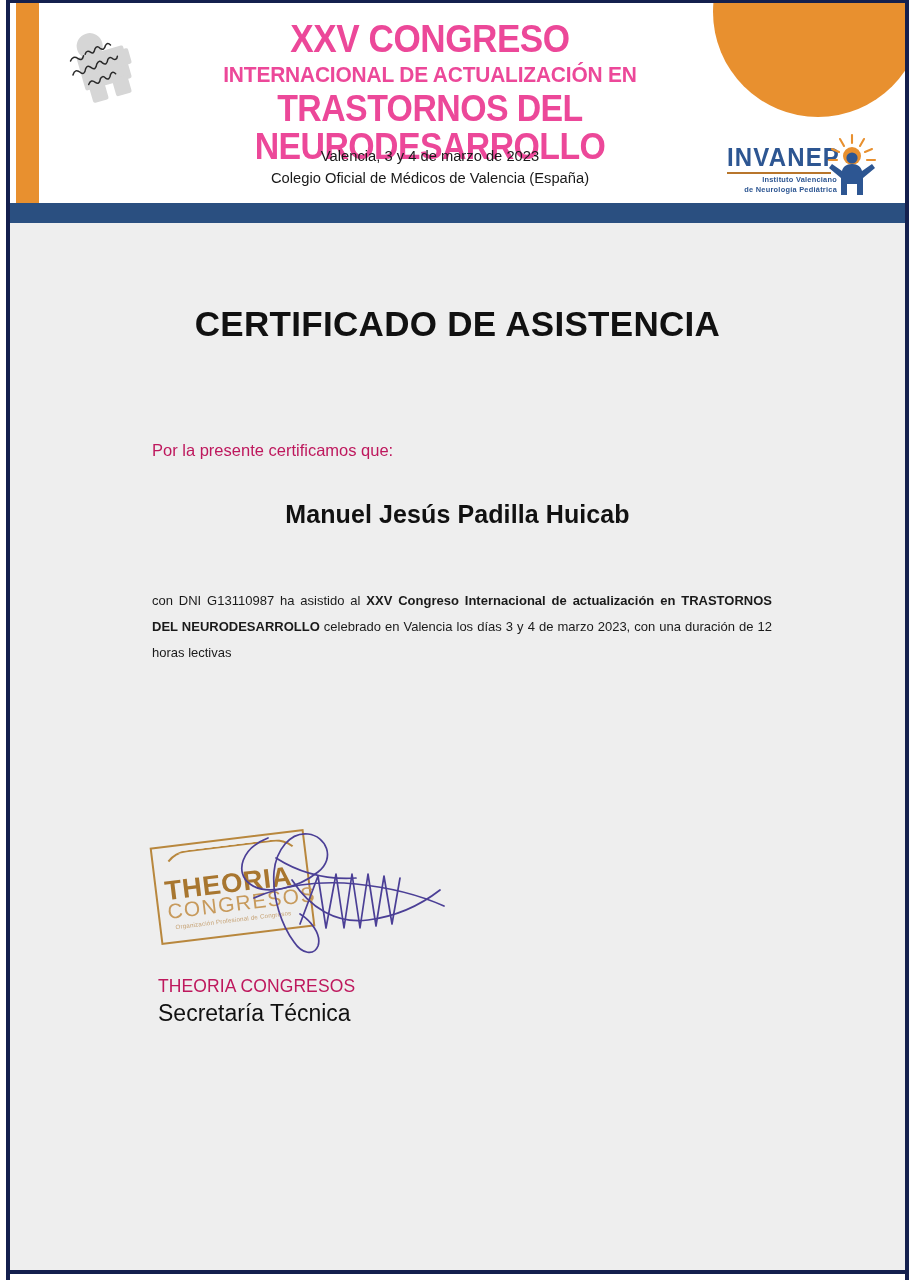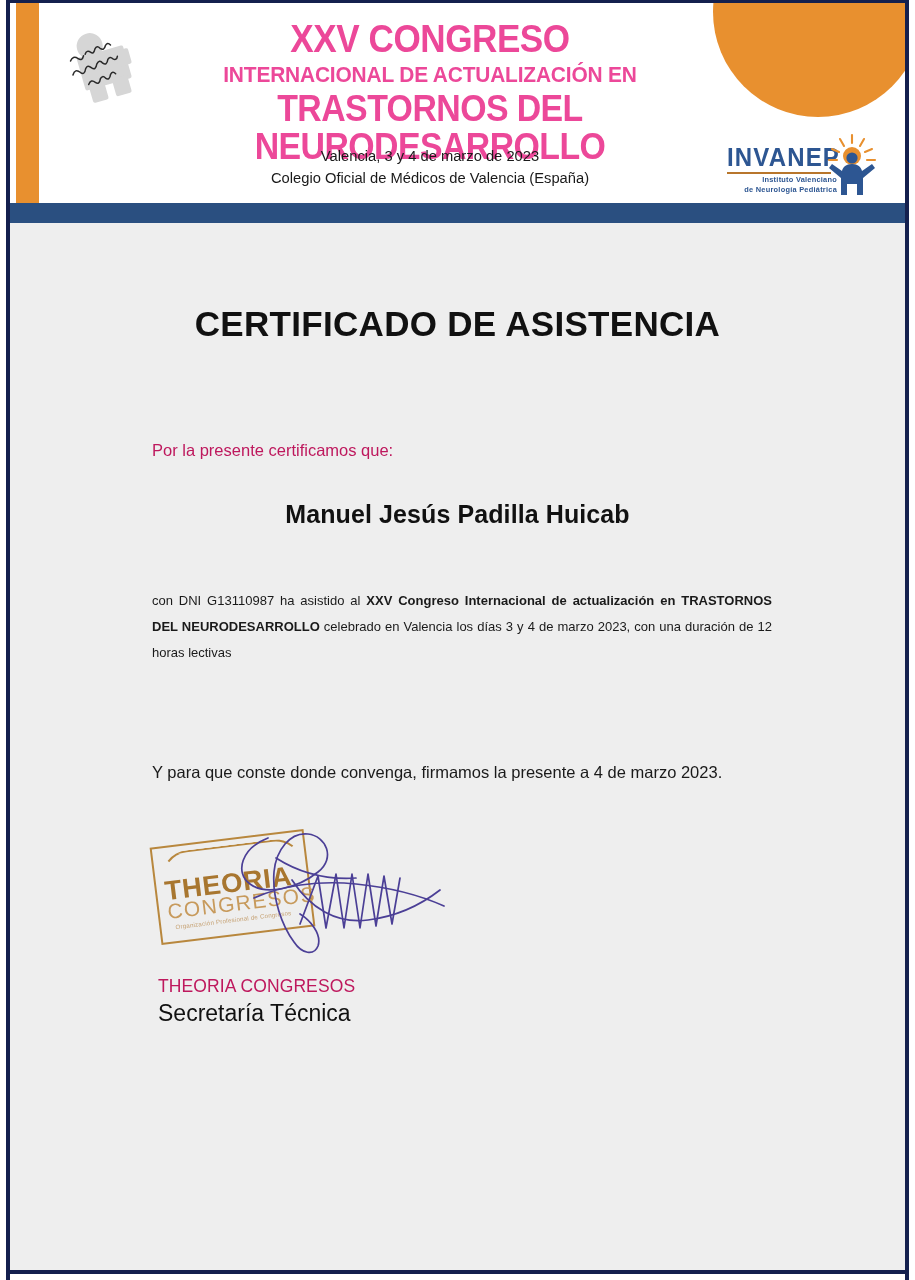--- a/index.html
+++ b/index.html
@@ -427,21 +427,20 @@
     <div class="cert-body">
 
       <div class="cert-title">CERTIFICADO DE ASISTENCIA</div>
 
       <div class="intro-line">Por la presente certificamos que:</div>
 
       <div class="recipient-name">Manuel Jesús Padilla Huicab</div>
 
       <div class="body-paragraph"><span>con DNI G13110987 ha asistido al </span><b>XXV Congreso Internacional de actualización en TRASTORNOS DEL NEURODESARROLLO</b><span> celebrado en Valencia los días 3 y 4 de marzo 2023, con una duración de 12 horas lectivas</span></div>
 
-      <div class="closing-paragraph">Y para que conste donde convenga, firmamos la presente a 4 de marzo 2023.</div>
 
       <div class="sign-area">
 
         <div class="theoria-stamp">
           <div class="stamp-frame"></div>
           <div class="stamp-arc"></div>
           <div class="stamp-theoria">THEORIA</div>
           <div class="stamp-congresos">CONGRESOS</div>
           <div class="stamp-tagline">Organización Profesional de Congresos</div>
         </div>

